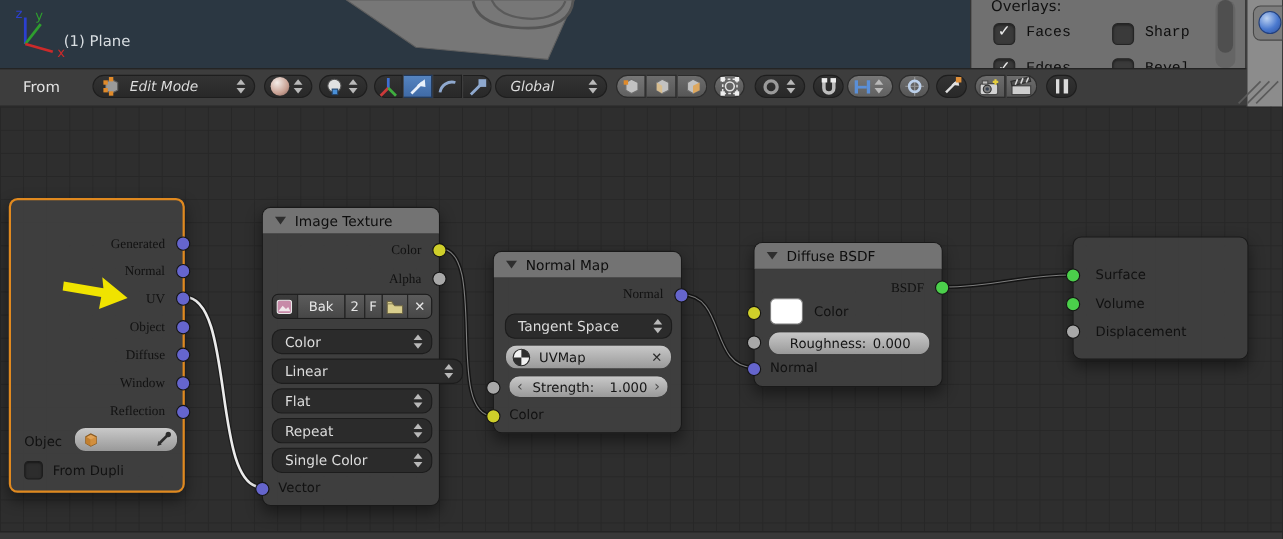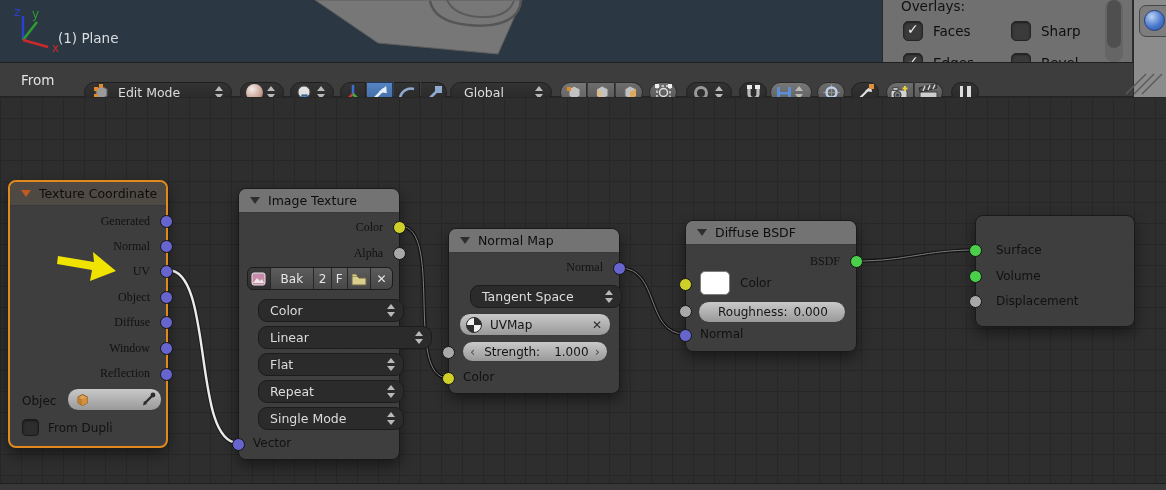--- a/index.html
+++ b/index.html
@@ -12,35 +12,35 @@
   .vp-label { position:absolute; left:58px; top:30px; color:#d9dee2; font-size:13.5px; }
   .gizmo { position:absolute; left:6px; top:2px; }
 
   
   .overlays { position:absolute; left:882px; top:0; width:250px; height:62px; background:#707070; border-left:1px solid #2a2a2a; overflow:hidden; }
   .ov-title { position:absolute; left:18px; top:-2px; color:#111; font-size:13.5px; }
   .ov-row { position:absolute; left:0; width:100%; height:24px; }
   .cb { position:absolute; width:20px; height:20px; background:#3a3a3a; border:1px solid #242424; border-radius:5px; box-shadow:inset 0 1px 2px rgba(0,0,0,.5); }
   .cb .mark { display:none; position:absolute; left:3px; top:-1px; color:#ececec; font-size:14px; font-weight:bold; }
   .cb.checked .mark { display:block; }
-  .ov-label { position:absolute; top:2px; color:#0e0e0e; font-size:13.5px; }
+  .ov-label { position:absolute; top:2px; color:#0e0e0e; font-size:13.5px;font-family:Liberation Mono, monospace; }
   .scrollbar-track { position:absolute; left:222px; top:0; width:18px; height:62px; background:#656565; border-radius:8px; }
   .scrollbar-thumb { position:absolute; left:2px; top:0px; width:14px; height:48px; background:#4f4f4f; border-radius:7px; }
 
   
   .minipanel { position:absolute; left:1133px; top:0; width:33px; height:97px; background:#8c8c8c; border-left:1px solid #2a2a2a; overflow:hidden; }
   .mini-btn { position:absolute; left:5px; top:5px; width:34px; height:32px; background:#7d7d7d; border:1px solid #474747; border-radius:7px; }
   .mini-blue { position:absolute; left:4px; top:4px; width:21px; height:21px; border-radius:50%;
      background:radial-gradient(circle at 35% 30%, #bcd2f2, #4a79cf 55%, #2c4f9a); border:1px solid #22407e; }
 
   
   .toolbar { position:absolute; left:0; top:62px; width:1133px; height:35px; background:#3d3d3d; border-top:1px solid #202020; border-bottom:1px solid #242424; }
   .tb-text { position:absolute; top:9px; color:#e2e2e2; font-size:13.5px; }
-  .btn { position:absolute; top:19px; height:21px; border-radius:11px; border:1px solid #1e1e1e;
-     background:linear-gradient(#333333,#282828); display:flex; align-items:center; }
+  .btn { position:absolute; top:5px; height:21px; border-radius:11px; border:1px solid #1e1e1e;
+     background:linear-gradient(#333333,#282828); display:flex; align-items:center;font-style:italic; }
   .btn.light { background:linear-gradient(#6d6d6d,#565656); border-color:#2c2c2c; }
   .btn.seg { border-radius:0; border-left:none; }
   .btn.seg-l { border-radius:11px 0 0 11px; }
   .btn.seg-r { border-radius:0 11px 11px 0; }
   .btn.active-blue { background:linear-gradient(#5584c0,#3f6aa6); border-color:#1e3a60; }
   .btn.pressed { background:linear-gradient(#777777,#606060); }
   .dd-text { color:#dcdcdc; font-size:12.5px; }
   .ud { position:relative; width:10px; height:15px; margin-left:auto; margin-right:7px; flex:0 0 auto; }
   .ud::before { content:""; position:absolute; left:1px; top:1px; border-left:4px solid transparent; border-right:4px solid transparent; border-bottom:5px solid #b9b9b9; }
   .ud::after  { content:""; position:absolute; left:1px; bottom:1px; border-left:4px solid transparent; border-right:4px solid transparent; border-top:5px solid #b9b9b9; }
@@ -63,21 +63,21 @@
   .nheader { position:absolute; left:0; top:0; right:0; height:24px; background:#737373; border-radius:7px 7px 0 0;
      border-bottom:1px solid #3a3a3a; display:flex; align-items:center; }
   .node.active .nheader { background:#4e4a43; }
   .tri { width:0; height:0; border-left:5px solid transparent; border-right:5px solid transparent; border-top:7px solid #2e2e2e; margin-left:11px; }
   .tri.orange { border-top-color:#c05a20; }
   .ntitle { color:#0d0d0d; font-size:12.5px; margin-left:8px; white-space:nowrap; }
   .nlabel { position:absolute; color:#111; font-size:12px; white-space:nowrap; }
   .nlabel.r { text-align:left;font-family:Liberation Serif, serif; }
   .sock { position:absolute; width:13px; height:13px; border-radius:50%; border:1px solid #141414; z-index:5; }
   .sock.vec { background:#6565cd; } .sock.col { background:#cfcf2a; } .sock.shader { background:#4bcf4b; } .sock.val { background:#a8a8a8; }
-  .dropdown { position:absolute; height:23px; background:#2b2b2b; border:1px solid #1c1c1c; border-radius:9px; display:flex; align-items:center;margin-left:11px; }
+  .dropdown { position:absolute; height:23px; background:#2b2b2b; border:1px solid #1c1c1c; border-radius:9px; display:flex; align-items:center; }
   .dropdown .dd-text { margin-left:11px; }
   .pill { position:absolute; height:23px; background:linear-gradient(#c9c9c9,#999999); border:1px solid #3c3c3c; border-radius:11px;
      display:flex; align-items:center; color:#141414; font-size:12px; }
   .pill .xg { margin-left:auto; margin-right:8px; color:#2b2b2b; font-size:12px; }
   .sl-arrow { color:#4a4a4a; font-size:13px; }
   .swatch { position:absolute; background:#ffffff; border:1px solid #7d7d7d; border-radius:5px; }
   .ncb { position:absolute; width:17px; height:17px; background:#2d2d2d; border:1px solid #1b1b1b; border-radius:4px; box-shadow:inset 0 1px 2px rgba(0,0,0,.5); }
   .imgrow { position:absolute; display:flex; background:#232323; border:1px solid #1c1c1c; border-radius:6px; overflow:hidden; height:23px; }
   .imgrow > div { background:linear-gradient(#5c5c5c,#474747); border-left:1px solid #262626; display:flex; align-items:center; justify-content:center;
      color:#e6e6e6; font-size:12px; }
@@ -301,24 +301,20 @@
     <path d="M168,270 C214,270 192,443 238,443" fill="none" stroke="#ececec" stroke-width="2.4"></path>
     <path d="M400,226 C444,226 404,378 448,378" fill="none" stroke="#141414" stroke-width="3.6"></path>
     <path d="M400,226 C444,226 404,378 448,378" fill="none" stroke="#7e7e7e" stroke-width="1"></path>
     <path d="M620,268 C660,268 645,334 685,334" fill="none" stroke="#141414" stroke-width="3.6"></path>
     <path d="M620,268 C660,268 645,334 685,334" fill="none" stroke="#7e7e7e" stroke-width="1"></path>
     <path d="M857,261 C908,261 924,250 975,250" fill="none" stroke="#141414" stroke-width="3.6"></path>
     <path d="M857,261 C908,261 924,250 975,250" fill="none" stroke="#7e7e7e" stroke-width="1"></path>
   </svg>
 
   <div class="node active" style="left:8px;top:180px;width:160px;height:268px">
-    <div class="nheader">
-      <span class="tri orange"></span>
-      <span class="ntitle">Texture Coordinate</span>
-    </div>
     <div class="nlabel r" style="right:16px;top:32px">Generated</div>
     <div class="nlabel r" style="right:16px;top:57px">Normal</div>
     <div class="nlabel r" style="right:16px;top:82px">UV</div>
     <div class="nlabel r" style="right:16px;top:108px">Object</div>
     <div class="nlabel r" style="right:16px;top:133px">Diffuse</div>
     <div class="nlabel r" style="right:16px;top:159px">Window</div>
     <div class="nlabel r" style="right:16px;top:184px">Reflection</div>
     <span class="sock vec" style="right:-7px;top:33px"></span>
     <span class="sock vec" style="right:-7px;top:58px"></span>
     <span class="sock vec" style="right:-7px;top:83px"></span>
@@ -385,21 +381,21 @@
     </div>
     <div class="dropdown" style="left:8px;top:164px;width:146px">
       <span class="dd-text">Flat</span>
       <span class="ud"></span>
     </div>
     <div class="dropdown" style="left:8px;top:191px;width:146px">
       <span class="dd-text">Repeat</span>
       <span class="ud"></span>
     </div>
     <div class="dropdown" style="left:8px;top:218px;width:146px">
-      <span class="dd-text">Single Mode</span>
+      <span class="dd-text">Single Color</span>
       <span class="ud"></span>
     </div>
 
     <div class="nlabel" style="left:14px;top:247px">Vector</div>
     <span class="sock vec" style="left:-7px;top:249px"></span>
   </div>
 
   <div class="node" style="left:448px;top:228px;width:172px;height:166px">
     <div class="nheader">
       <span class="tri"></span>

